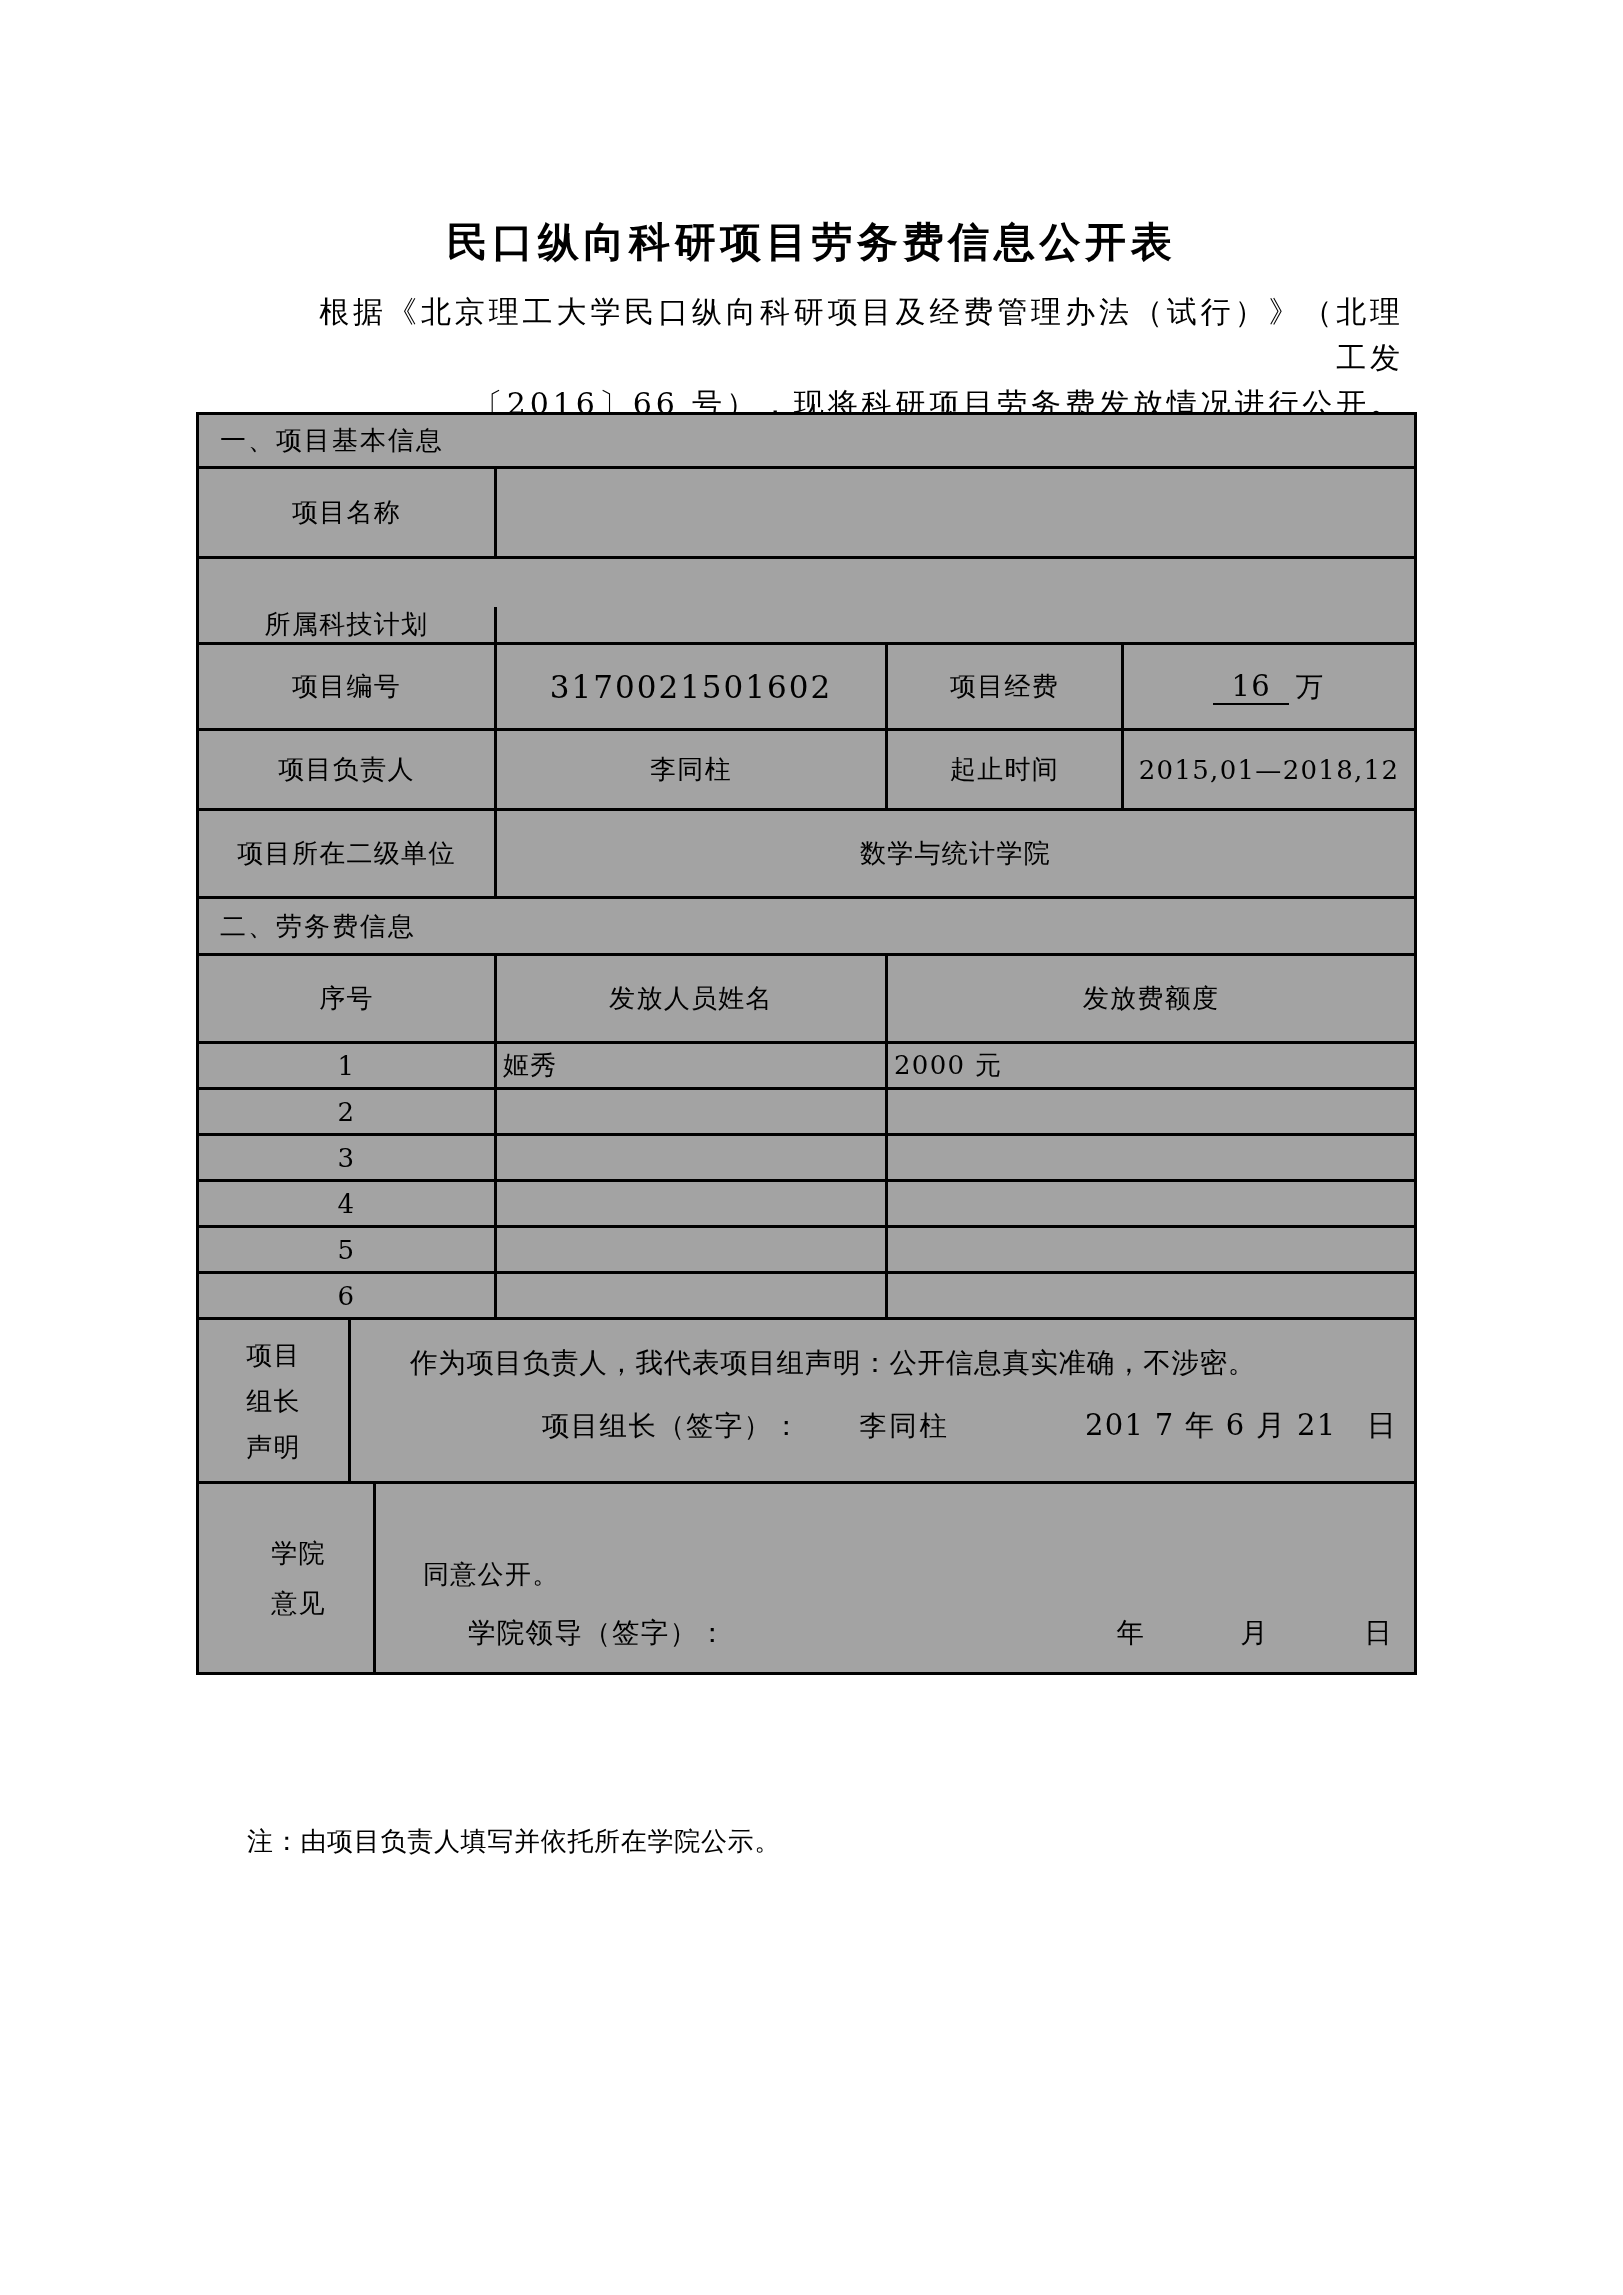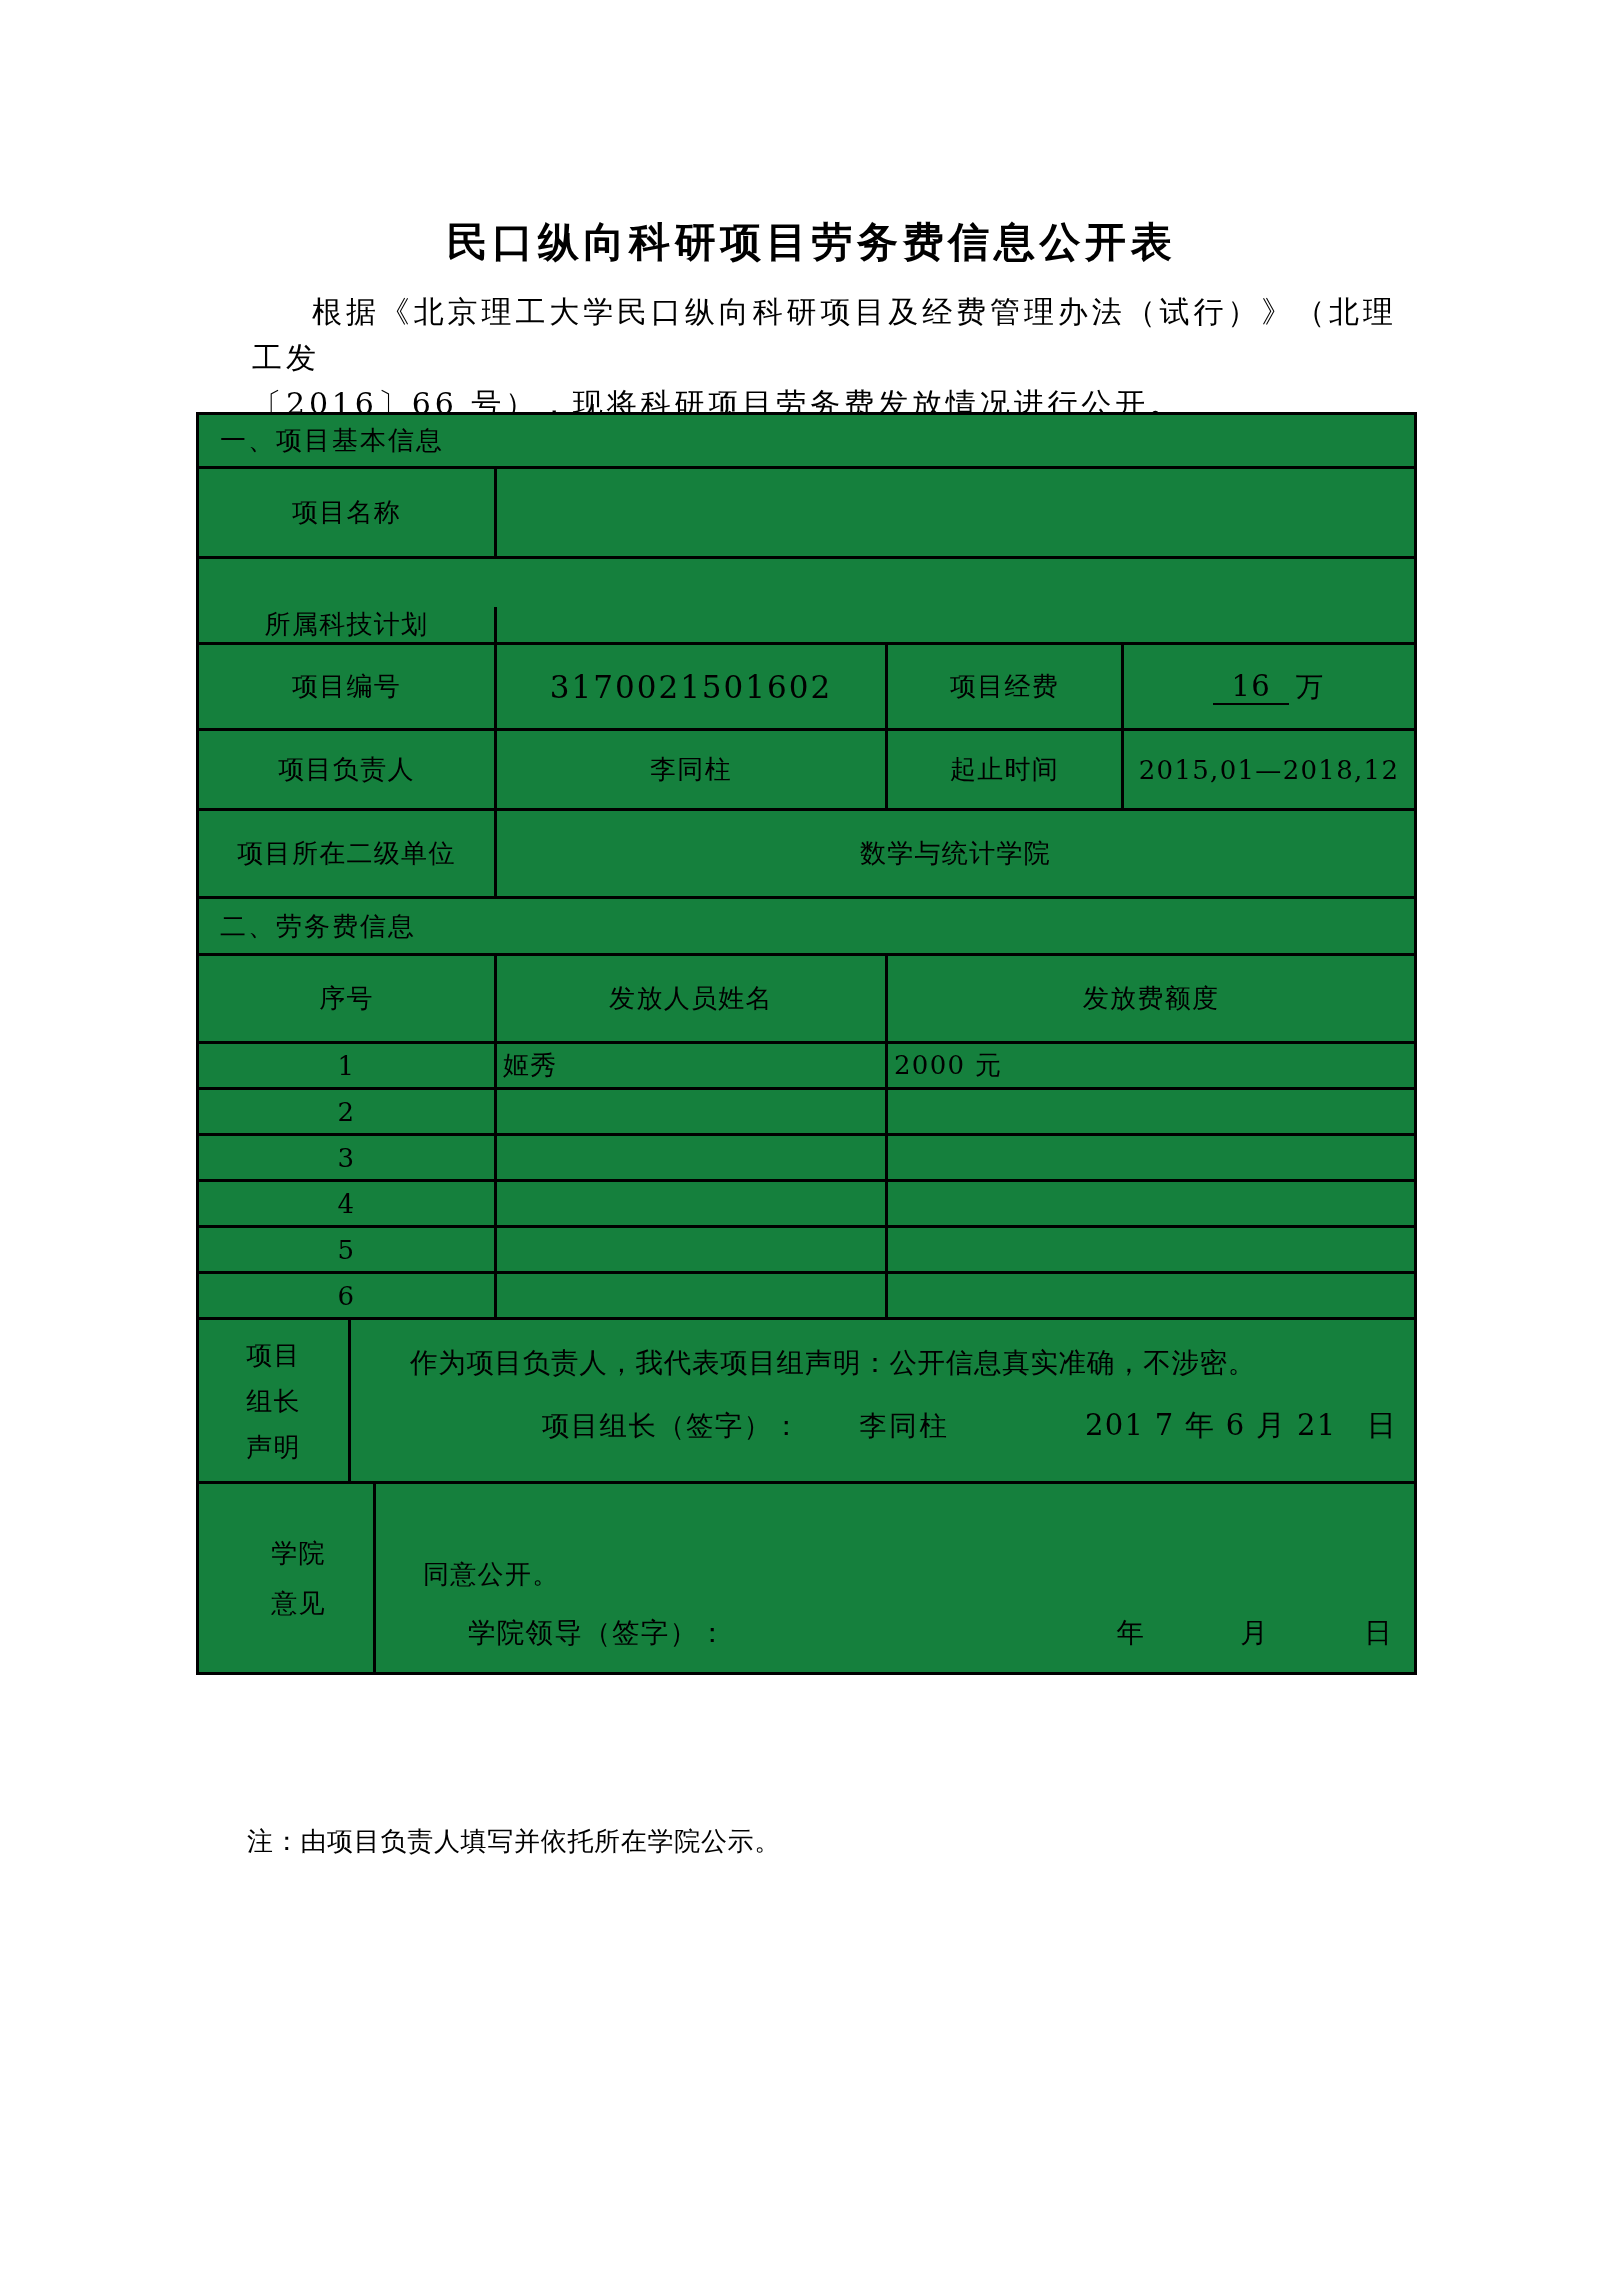--- a/index.html
+++ b/index.html
@@ -24,30 +24,31 @@
     font-family: "DejaVu Sans", sans-serif;
   }
   .intro {
     position: absolute;
     top: 289px; left: 252px;
     width: 1152px;
     font-family: "DejaVu Serif", serif;
     font-size: 30px;
     line-height: 46px;
     letter-spacing: 3.9px;
+    text-align: right;
   }
   .intro-line1 { display: block; text-indent: 60px; }
   .intro-line2 { display: block; }
 
   .form-table {
     position: absolute;
     left: 196px; top: 412px;
     width: 1221px;
     border: 3.9px solid #000;
-    background: #15803d;
+    background: #a3a3a3;
   }
   .trow { display: flex; width: 100%; }
   .trow { border-bottom: 3.9px solid #000; }
   .trow:last-child { border-bottom: none; margin-left: 25px; }
   .tc {
     border-right: 3.3px solid #000;
     display: flex;
     align-items: center;
     justify-content: center;
     font-size: 26px;

